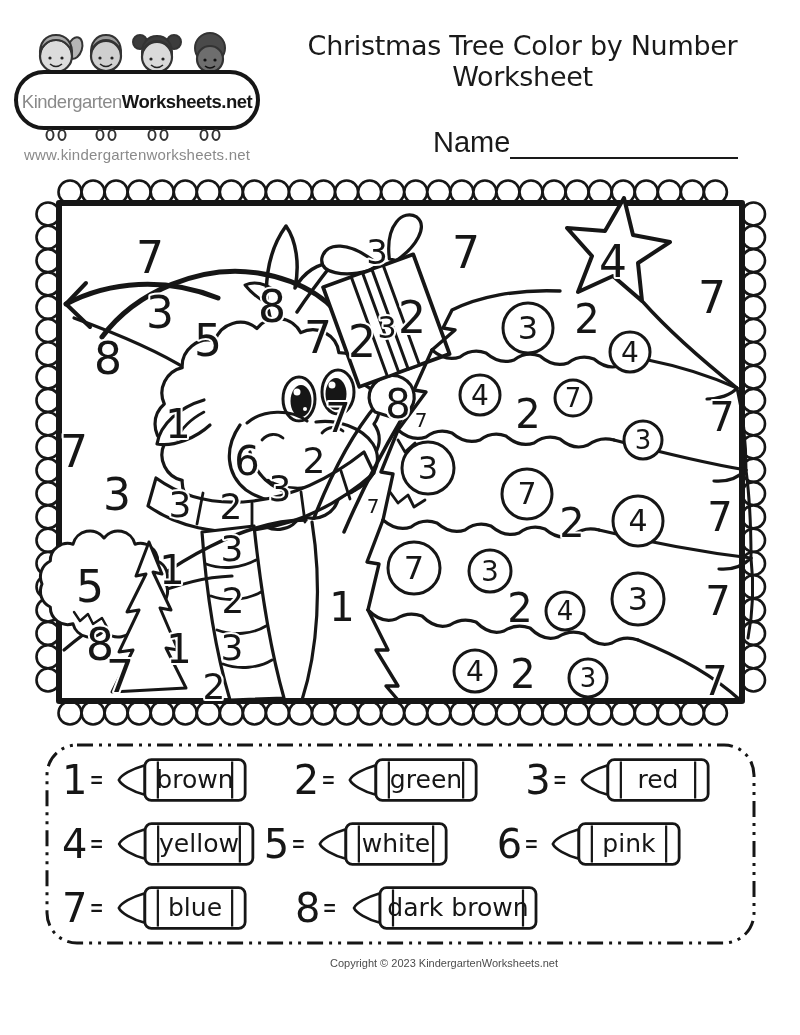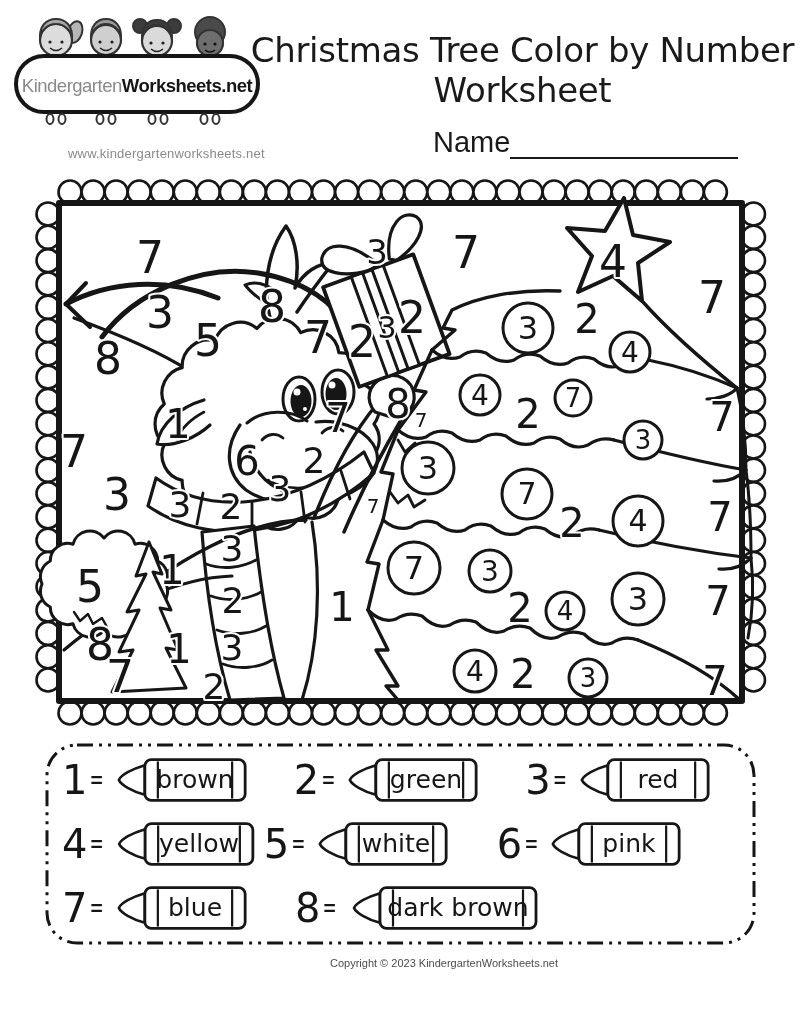--- a/index.html
+++ b/index.html
@@ -1,22 +1,22 @@
 <!DOCTYPE html>
 <html><head>
 <meta charset="utf-8">
 <style>
   html,body{margin:0;padding:0;background:#fff;}
   body{width:800px;height:1035px;position:relative;overflow:hidden;
        font-family:"Liberation Sans","DejaVu Sans",sans-serif;color:#161616;}
   
-  .logo-wrap{position:absolute;left:12px;top:8px;width:250px;height:130px;}
-  .logo-url{position:absolute;left:24px;top:146px;font-size:13px;letter-spacing:.2px;color:#8a8a8a;margin-left:44px;}
+  .logo-wrap{position:absolute;left:12px;top:24px;width:250px;height:130px;}
+  .logo-url{position:absolute;left:24px;top:146px;font-size:15px;letter-spacing:.2px;color:#8a8a8a;}
   .page-title{position:absolute;left:250px;top:30px;width:545px;text-align:center;
-              font-size:34px;letter-spacing:-.3px;color:#1a1a1a;
+              font-size:27px;letter-spacing:-.3px;color:#1a1a1a;
               font-family:"DejaVu Sans",sans-serif;}
   .name-row{position:absolute;left:433px;top:126px;display:flex;align-items:flex-end;}
   .name-label{font-size:29px;color:#1a1a1a;}
   .name-line{display:inline-block;width:228px;height:30px;border-bottom:2.4px solid #1a1a1a;}
   
   .picture-svg{position:absolute;left:30px;top:178px;}
   .picture-svg path,.picture-svg rect,.picture-svg ellipse,.picture-svg circle{vector-effect:none;}
   .num-text{font-family:"DejaVu Sans",sans-serif;fill:#161616;
             paint-order:stroke;stroke:#ffffff;stroke-width:4px;text-anchor:middle;}
   

